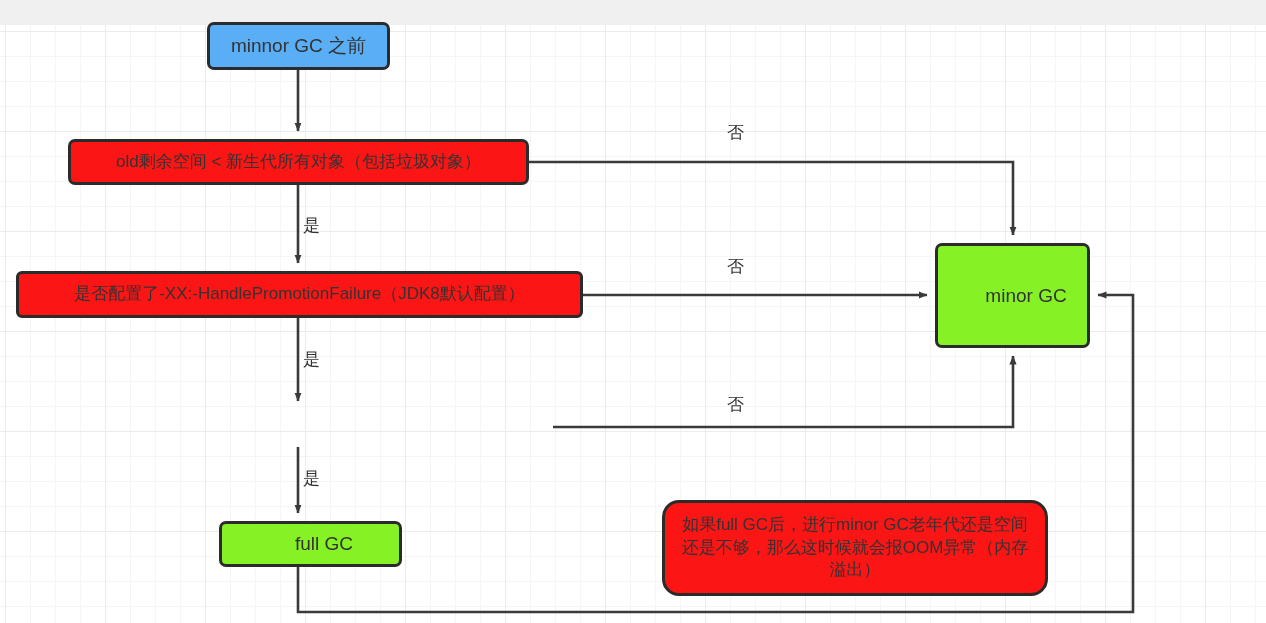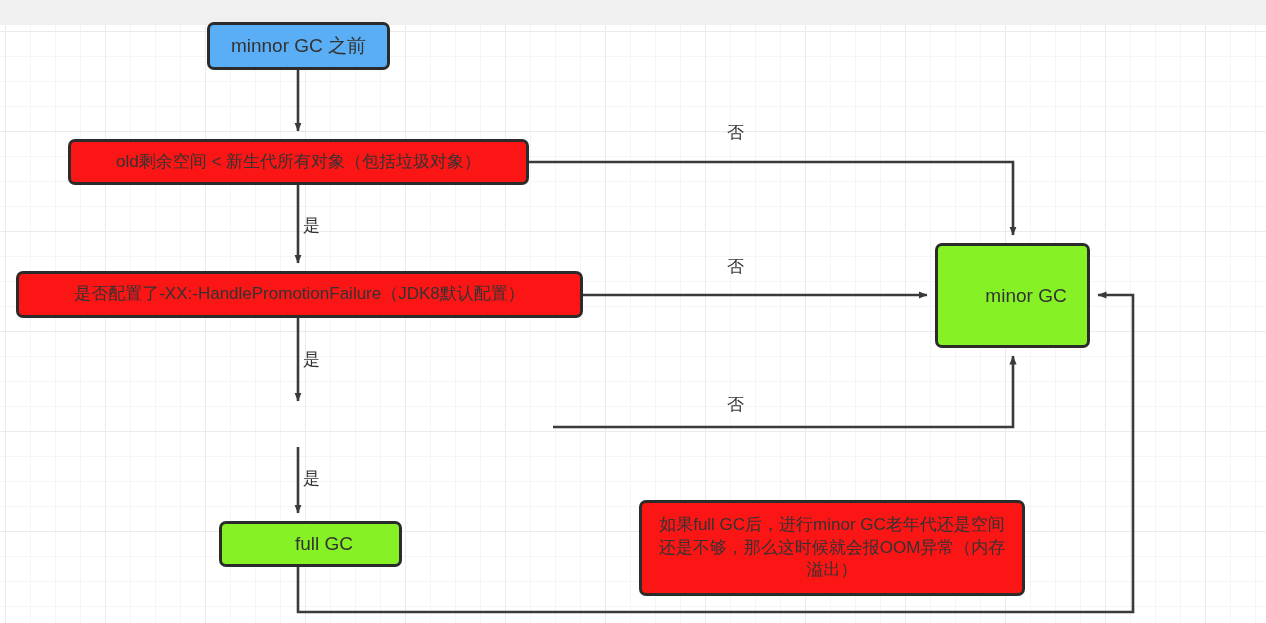--- a/index.html
+++ b/index.html
@@ -103,34 +103,34 @@
   </svg>
 
   <div class="node blue" style="left:207px; top:22px; width:183px; height:48px; font-size:19px;">
     <span>minnor GC 之前</span>
   </div>
 
   <div class="node red" style="left:68px; top:139px; width:461px; height:46px; font-size:17px;">
     <span>old剩余空间 &lt; 新生代所有对象（包括垃圾对象）</span>
   </div>
 
-  <div class="node red" style="left:16px; top:271px; width:567px; height:47px; font-size:17px;">
+  <div class="node red" style="left:16px; top:271px; width:567px; height:47px; font-size:17px;border-radius:6px;">
     <span>是否配置了-XX:-HandlePromotionFailure（JDK8默认配置）</span>
   </div>
 
 
   <div class="node green" style="left:207px; top:521px; width:183px; height:46px; font-size:19px;margin-left:12px;">
     <span>full GC</span>
   </div>
 
   <div class="node green" style="left:935px; top:243px; width:155px; height:105px; font-size:19px;">
     <span>minor GC</span>
   </div>
 
-  <div class="node red" style="left:639px; top:500px; width:386px; height:96px; font-size:17px; padding:4px 13px;">
+  <div class="node red" style="left:662px; top:500px; width:386px; height:96px; font-size:17px; padding:4px 13px;border-radius:17px;">
     <span>如果full GC后，进行minor GC老年代还是空间还是不够，那么这时候就会报OOM异常（内存溢出）</span>
   </div>
 
   <div class="edge-label" style="left:727px; top:124px;">否</div>
   <div class="edge-label" style="left:303px; top:217px;">是</div>
   <div class="edge-label" style="left:727px; top:258px;">否</div>
   <div class="edge-label" style="left:303px; top:351px;">是</div>
   <div class="edge-label" style="left:727px; top:396px;">否</div>
   <div class="edge-label" style="left:303px; top:470px;">是</div>
 

